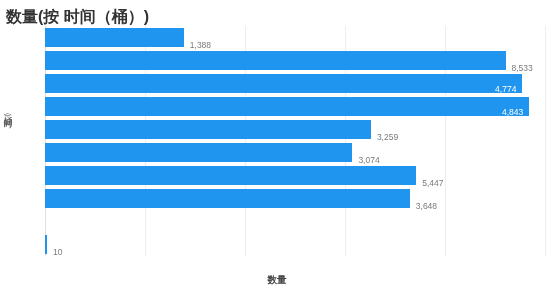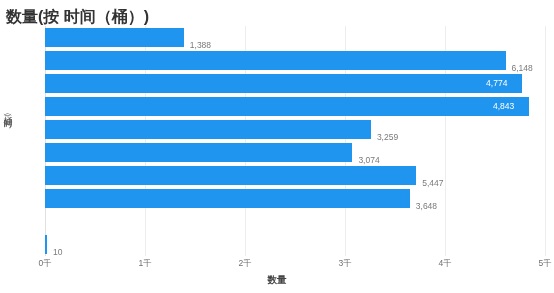--- a/index.html
+++ b/index.html
@@ -75,21 +75,22 @@
     white-space: nowrap;
   }
   .bar-label.outside {
     color: #7a7a7a;
     padding-left: 6px;
     margin-top: 8px;
   }
   .bar-label.inside {
     color: #ffffff;
     transform: translateX(-100%);
-    padding-right: 15px;
+    padding-right: 6px;
+    margin-top: 6px;
   }
   #y-axis-title {
     position: absolute;
     left: 1px;
     top: 112px;
     font-size: 9px;
     color: #555555;
     writing-mode: vertical-rl;
     text-orientation: upright;
     letter-spacing: -1px;
@@ -137,21 +138,21 @@
       <div class="gridline" style="left: 200px;"></div>
       <div class="gridline" style="left: 300px;"></div>
       <div class="gridline" style="left: 400px;"></div>
       <div class="gridline" style="left: 500px;"></div>
       <div class="bar-row" style="top: 0px; height: 23px;">
         <div class="bar" style="width: 138.8px; background: rgb(31, 149, 240);"></div>
         <div class="bar-label outside" style="left: 138.8px;">1,388</div>
       </div>
       <div class="bar-row" style="top: 23px; height: 23px;">
         <div class="bar" style="width: 460.5px; background: rgb(31, 149, 240);"></div>
-        <div class="bar-label outside" style="left: 460.5px;">6,148</div>
+        <div class="bar-label outside" style="left: 460.5px;">8,533</div>
       </div>
       <div class="bar-row" style="top: 46px; height: 23px;">
         <div class="bar" style="width: 477.4px; background: rgb(31, 149, 240);"></div>
         <div class="bar-label inside" style="left: 477.4px;">4,774</div>
       </div>
       <div class="bar-row" style="top: 69px; height: 23px;">
         <div class="bar" style="width: 484.3px; background: rgb(31, 149, 240);"></div>
         <div class="bar-label inside" style="left: 484.3px;">4,843</div>
       </div>
       <div class="bar-row" style="top: 92px; height: 23px;">
@@ -169,24 +170,16 @@
       <div class="bar-row" style="top: 161px; height: 23px;">
         <div class="bar" style="width: 364.8px; background: rgb(31, 149, 240);"></div>
         <div class="bar-label outside" style="left: 364.8px;">3,648</div>
       </div>
       <div class="bar-row" style="top: 207px; height: 23px;">
         <div class="bar tiny" style="width: 2px; background: rgb(31, 149, 240);"></div>
         <div class="bar-label outside" style="left: 2px;">10</div>
       </div>
     </div>
 
-  <div id="x-axis">
-      <div class="x-tick" style="left: 0px;">0千</div>
-      <div class="x-tick" style="left: 100px;">1千</div>
-      <div class="x-tick" style="left: 200px;">2千</div>
-      <div class="x-tick" style="left: 300px;">3千</div>
-      <div class="x-tick" style="left: 400px;">4千</div>
-      <div class="x-tick" style="left: 500px;">5千</div>
-    </div>
 
   <div id="x-axis-title">数量</div>
 
 </div>
 
 </body></html>

